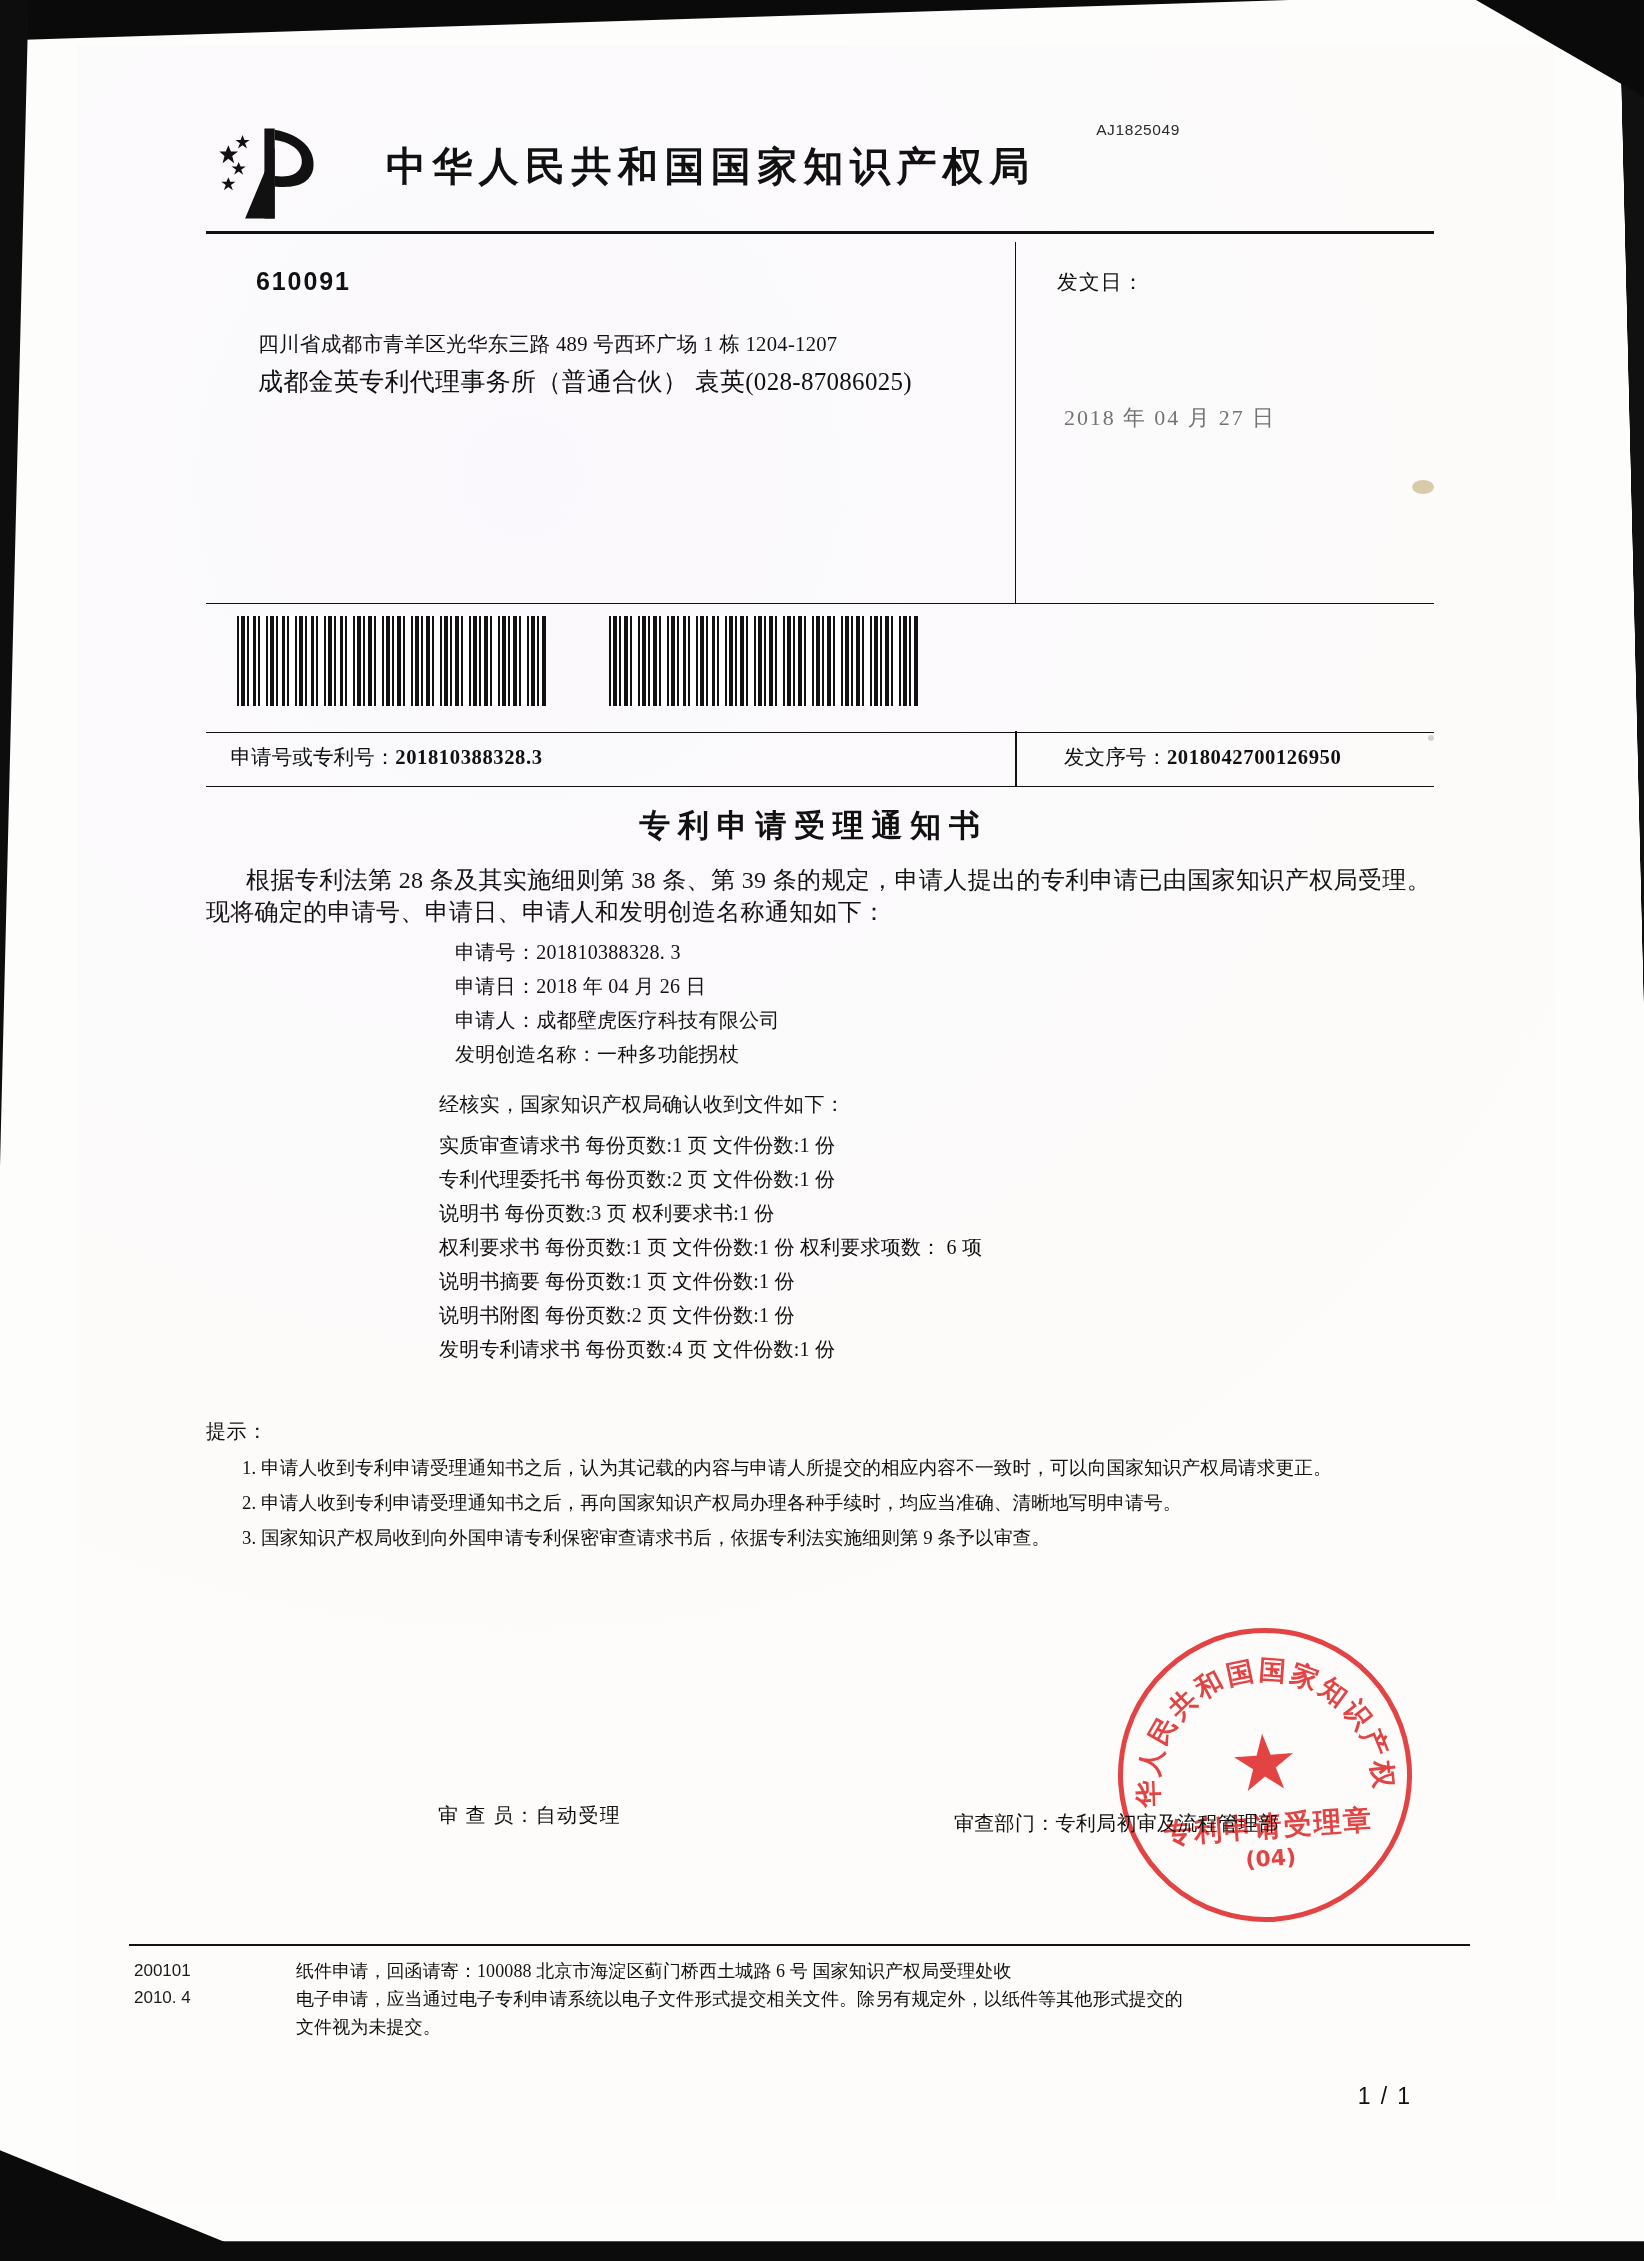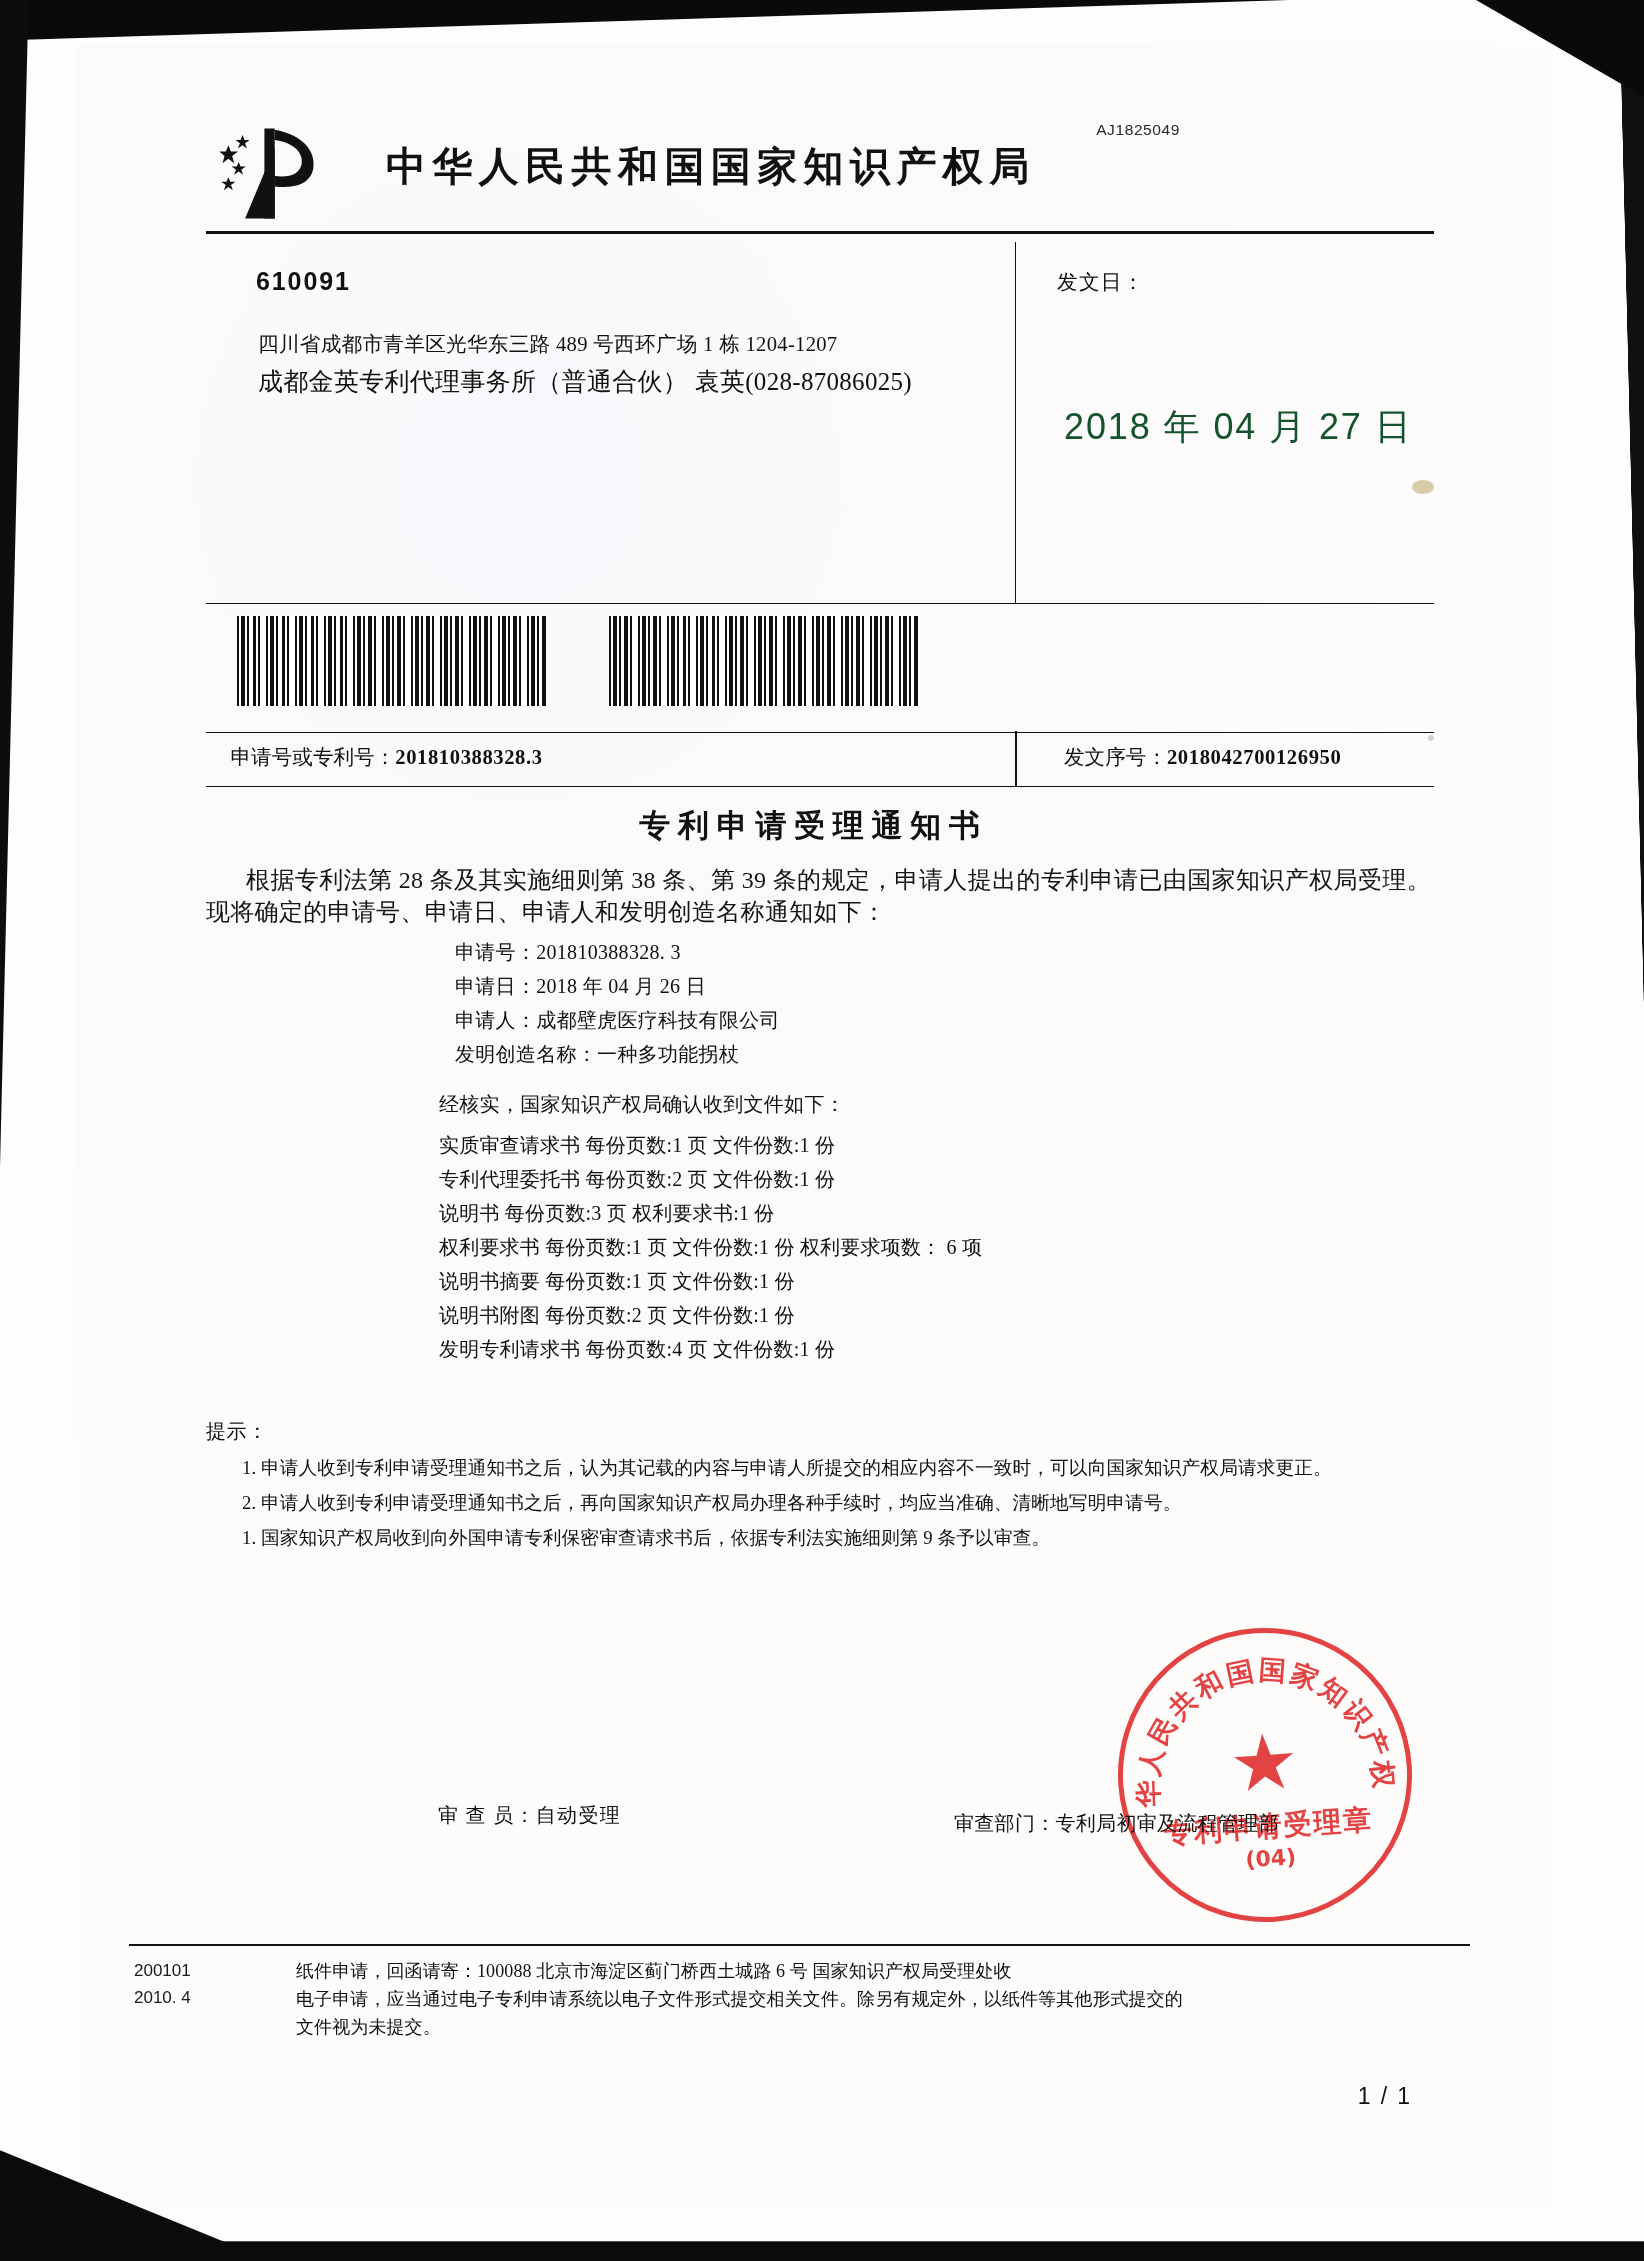--- a/index.html
+++ b/index.html
@@ -165,24 +165,24 @@
   }
   .date-label {
     position: absolute;
     left: 851px; top: 26px;
     font-size: 20.6px;
     letter-spacing: 1.3px;
   }
   .date-value {
     position: absolute;
     left: 858px; top: 161px;
-    font-family: Liberation Sans, sans-serif;
-    font-size: 36px;
+    font-family: Liberation Serif, serif;
+    font-size: 22px;
     letter-spacing: 1.9px;
-    color: #14532d;
+    color: #737373;
   }
 
   
   .barcode-row {
     position: absolute;
     left: 13px;
     top: 487px;
     width: 809px;
     height: 129px;
   }
@@ -512,21 +512,21 @@
       <div class="recv-line">权利要求书 每份页数:1 页  文件份数:1 份  权利要求项数：  6 项</div>
       <div class="recv-line">说明书摘要 每份页数:1 页  文件份数:1 份</div>
       <div class="recv-line">说明书附图 每份页数:2 页  文件份数:1 份</div>
       <div class="recv-line">发明专利请求书 每份页数:4 页  文件份数:1 份</div>
     </div>
 
     <div class="tips-head">提示：</div>
     <div class="tips">
       <div class="tip">1. 申请人收到专利申请受理通知书之后，认为其记载的内容与申请人所提交的相应内容不一致时，可以向国家知识产权局请求更正。</div>
       <div class="tip">2. 申请人收到专利申请受理通知书之后，再向国家知识产权局办理各种手续时，均应当准确、清晰地写明申请号。</div>
-      <div class="tip">1. 国家知识产权局收到向外国申请专利保密审查请求书后，依据专利法实施细则第 9 条予以审查。</div>
+      <div class="tip">3. 国家知识产权局收到向外国申请专利保密审查请求书后，依据专利法实施细则第 9 条予以审查。</div>
     </div>
 
     <div class="seal">
       <svg class="seal-arc" viewBox="0 0 440 440">
         <defs>
           <path id="arcpath" d="M 52 240 A 168 168 0 1 1 388 240"></path>
         </defs>
         <text>
           <textPath href="#arcpath" startOffset="50%" text-anchor="middle">中华人民共和国国家知识产权局</textPath>
         </text>

